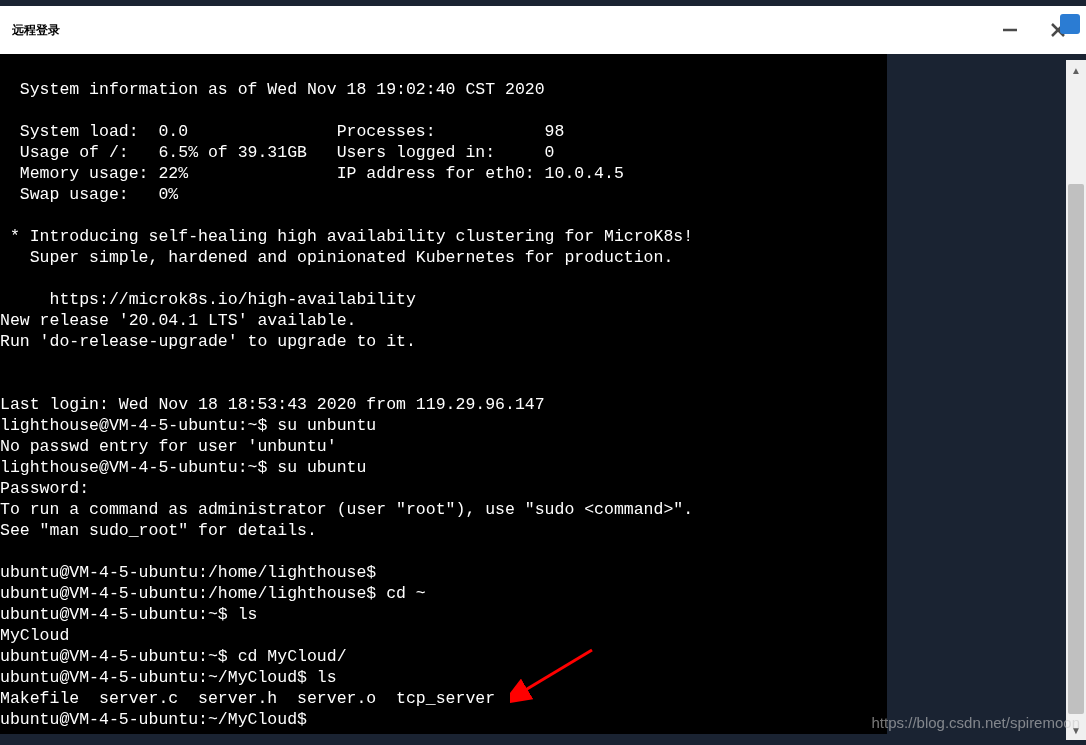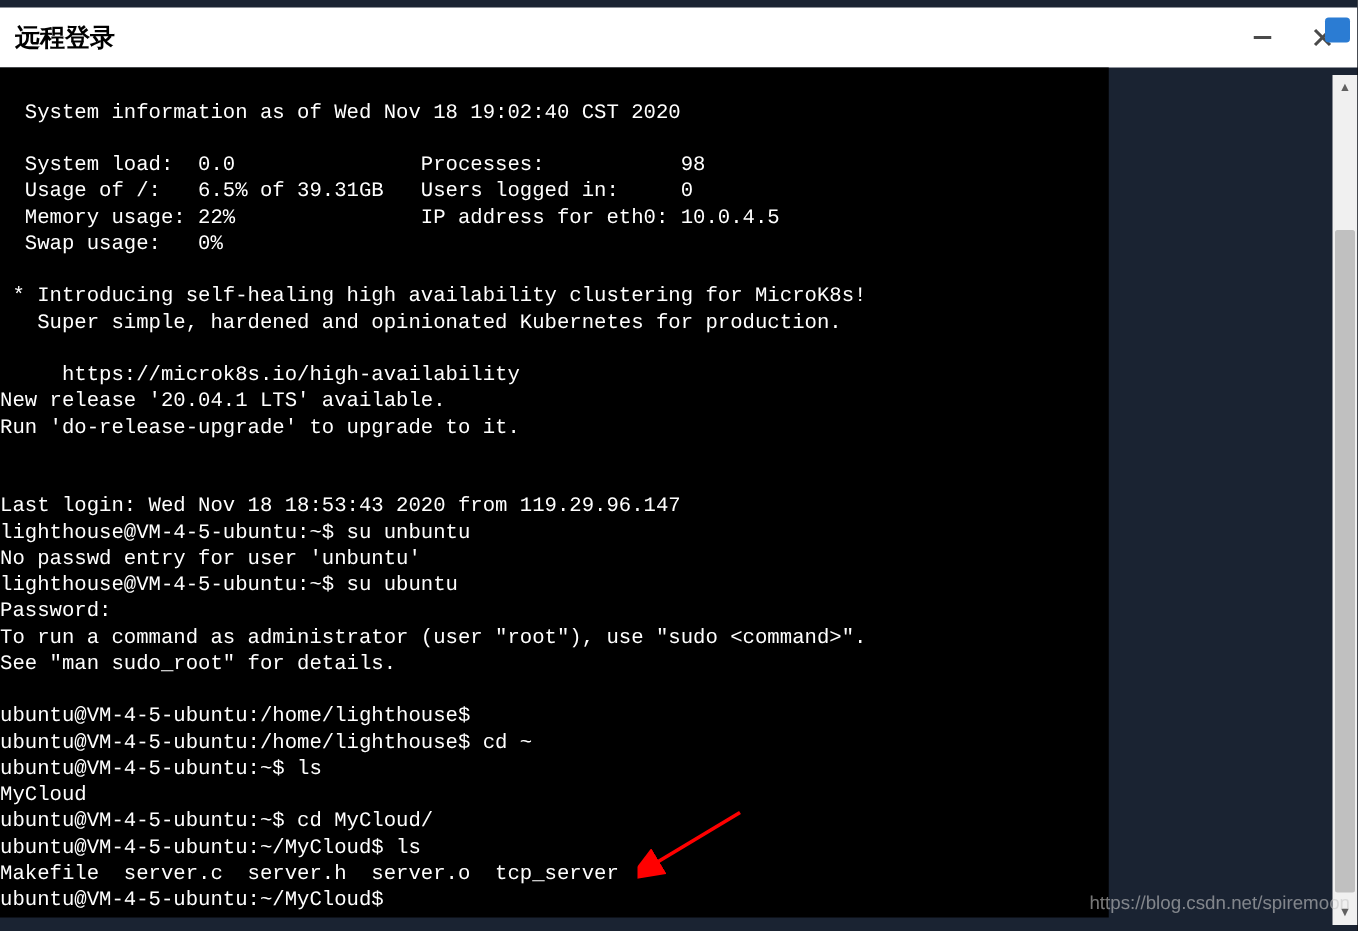--- a/index.html
+++ b/index.html
@@ -18,21 +18,21 @@
     .title-bar {
       background: #ffffff;
       height: 54px;
       display: flex;
       align-items: center;
       justify-content: space-between;
       padding: 0 16px 0 12px;
       border-top: 6px solid #1a2332;
     }
     .title-text {
-      font-size: 20px;
+      font-size: 12px;
       font-weight: bold;
       color: #000;
     }
     .window-controls {
       display: flex;
       gap: 24px;
       align-items: center;
     }
     .window-btn {
       width: 24px;

